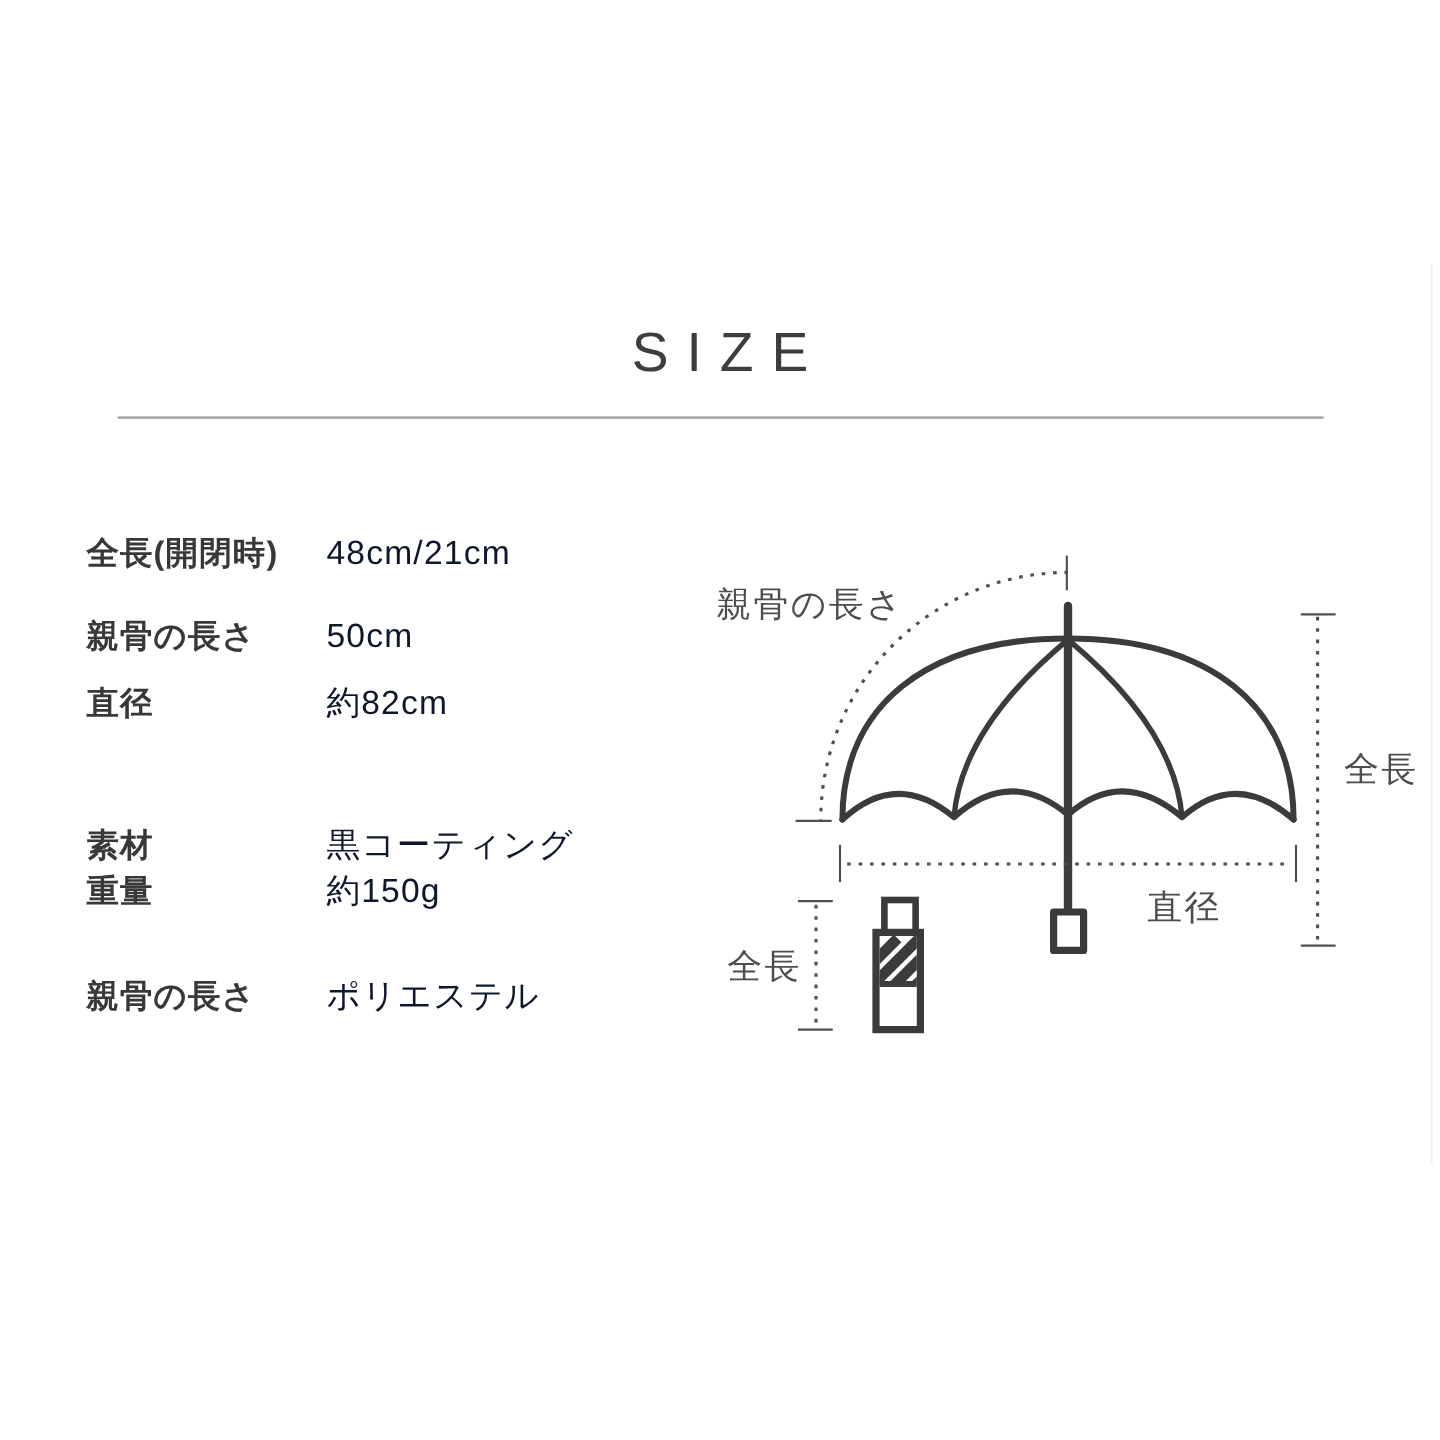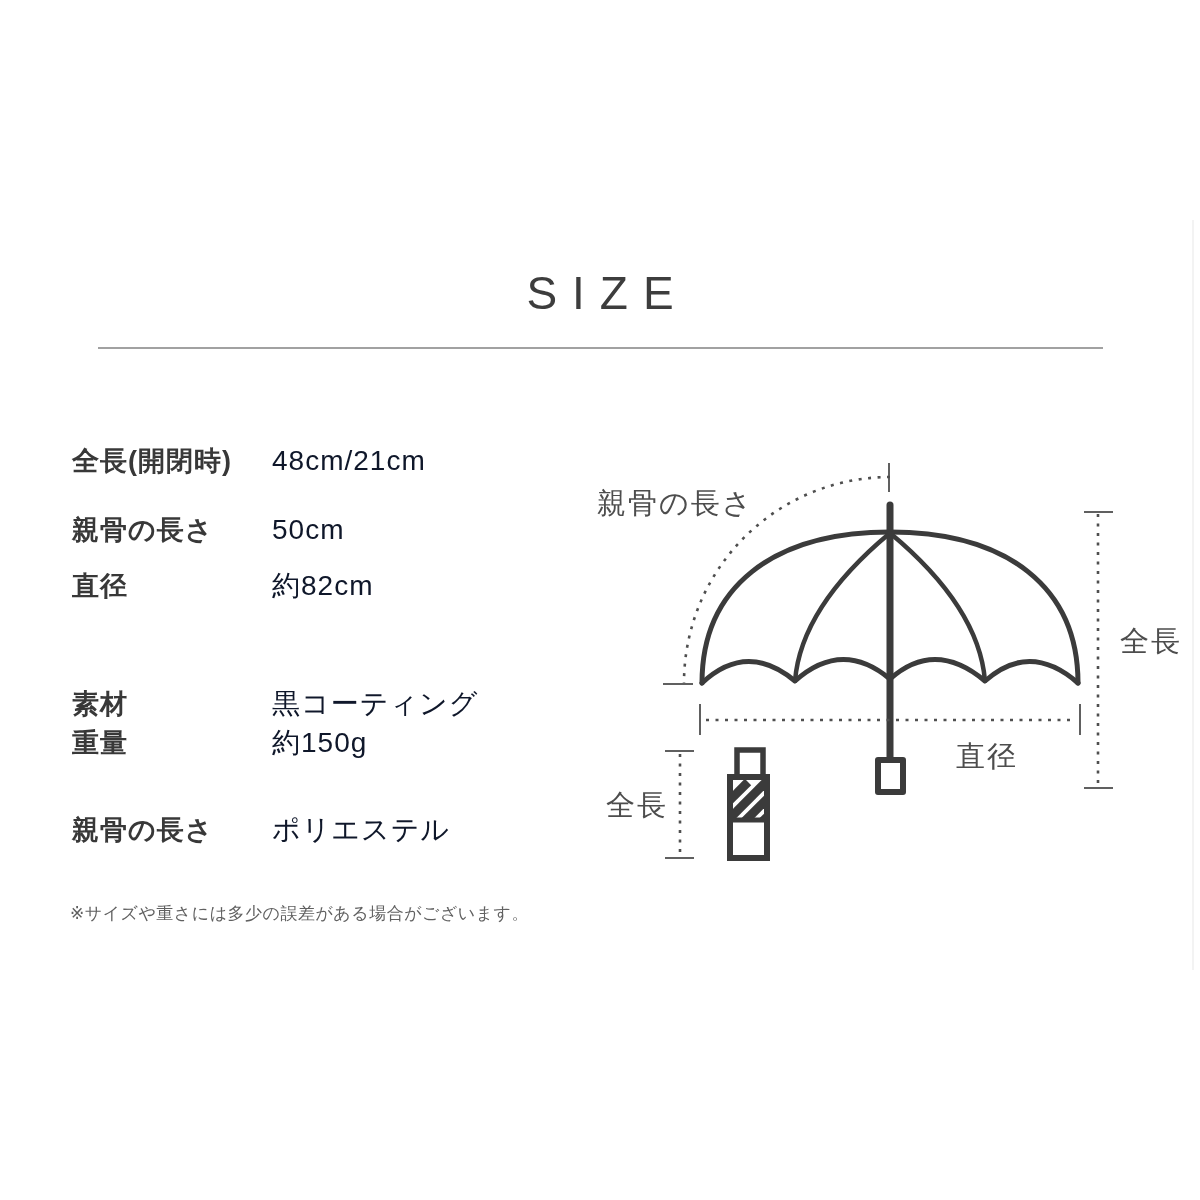--- a/index.html
+++ b/index.html
@@ -58,21 +58,20 @@
       <span class="spec-label">素材</span><span class="spec-value">黒コーティング</span>
     </div>
     <div class="spec-row" style="top:724px">
       <span class="spec-label">重量</span><span class="spec-value">約150g</span>
     </div>
     <div class="spec-row" style="top:811px">
       <span class="spec-label">親骨の長さ</span><span class="spec-value">ポリエステル</span>
     </div>
   </div>
 
-  <div class="footnote">※サイズや重さには多少の誤差がある場合がございます。</div>
 
   <svg class="diagram-svg" width="640" height="470" viewBox="560 430 640 470" xmlns="http://www.w3.org/2000/svg">
     <defs>
       <clipPath id="hatch-clip">
           <rect x="733" y="780" width="31" height="38"></rect>
         </clipPath>
     </defs>
 
     <g stroke="#4f4f4f" fill="none">
       <path d="M 890 477 A 206 206 0 0 0 684 683" stroke-width="2.6" stroke-dasharray="3 6.5"></path>

